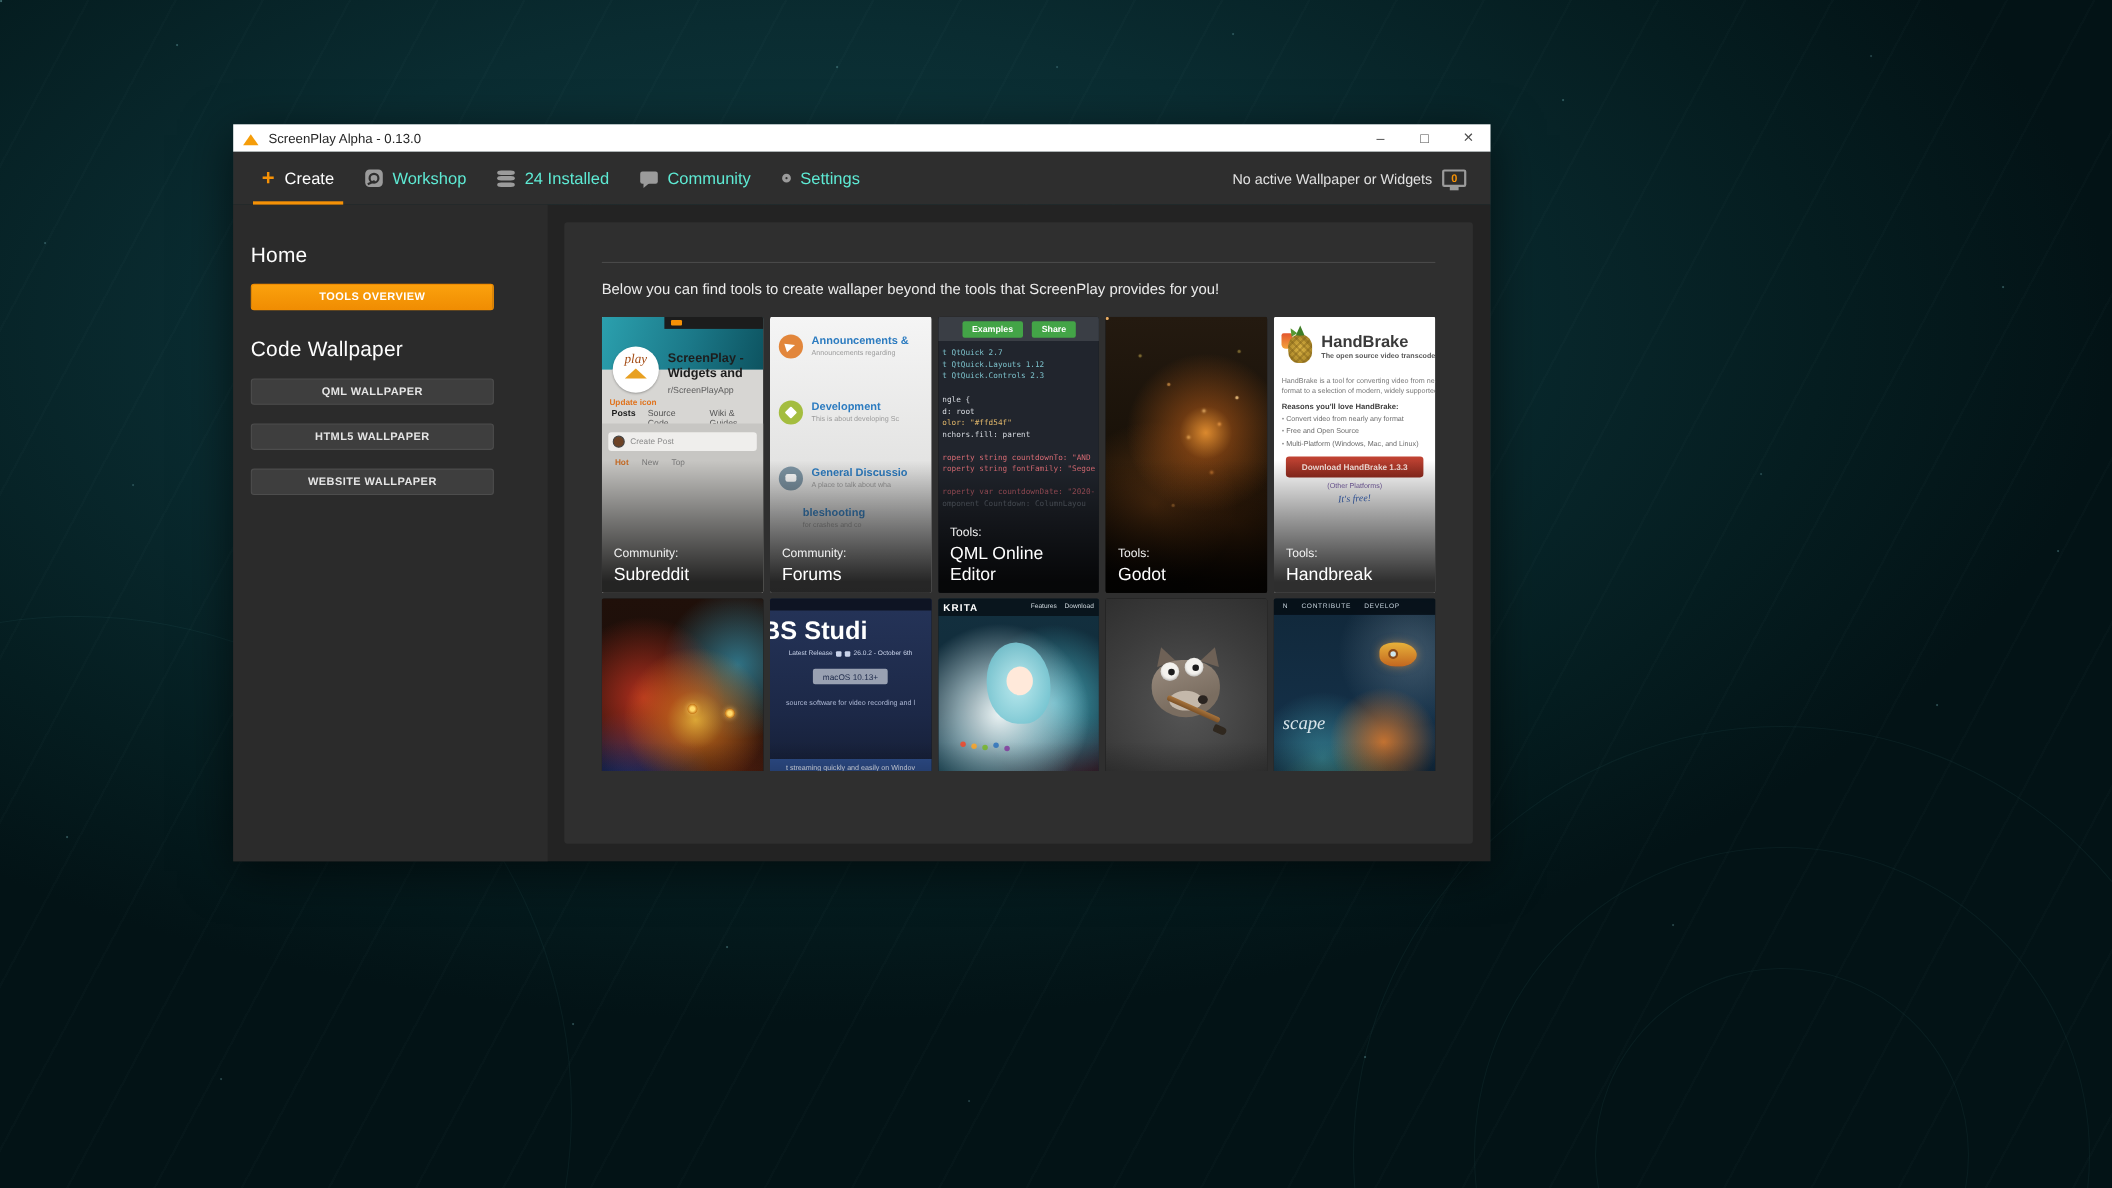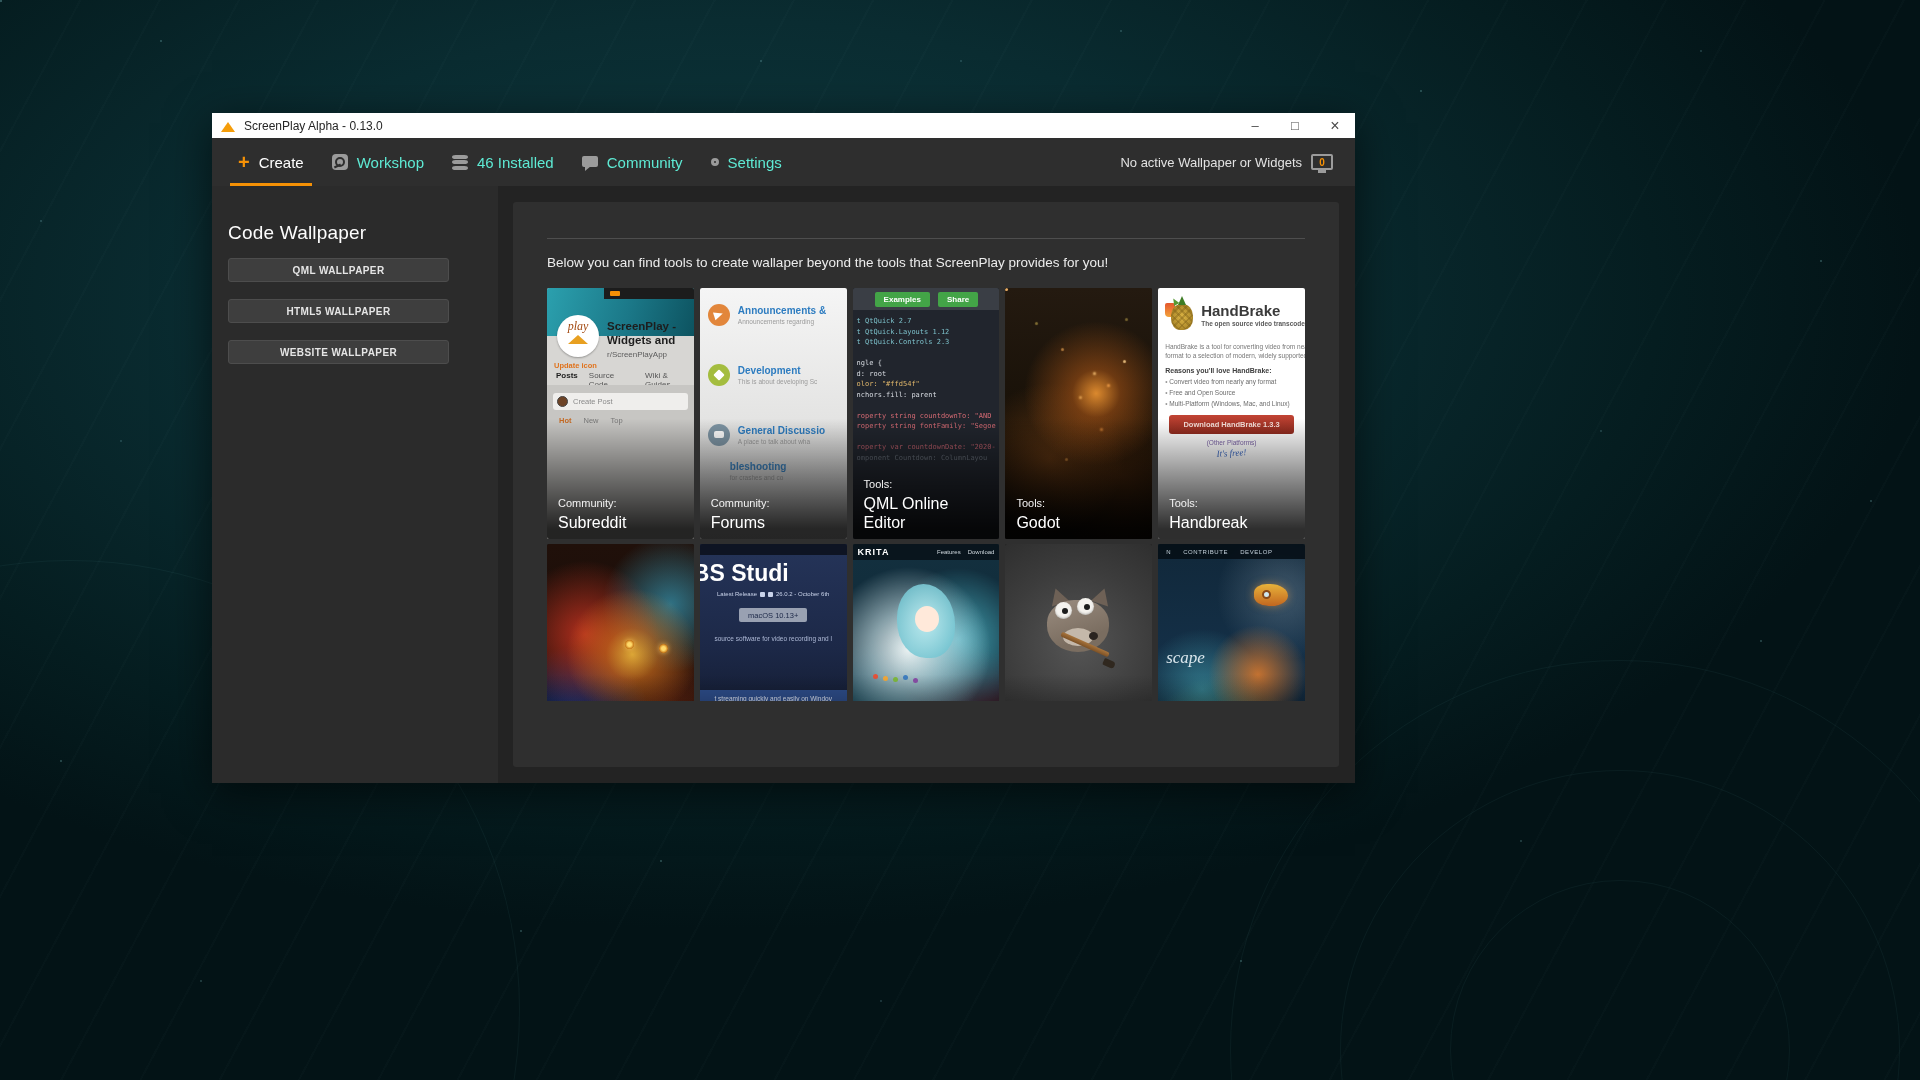--- a/index.html
+++ b/index.html
@@ -292,41 +292,45 @@
       <div class="nav-item">
         <span class="ic-steam"></span>
         <span>Workshop</span>
       </div>
       <div class="nav-item">
         <span class="ic-db">
             <i></i>
             <i></i>
             <i></i>
           </span>
-        <span>46 Installed</span>
+        <span>24 Installed</span>
       </div>
       <div class="nav-item">
         <span class="ic-chat"></span>
         <span>Community</span>
       </div>
       <div class="nav-item">
         <span class="ic-gear"></span>
         <span>Settings</span>
       </div>
       <div class="nav-right">
         <span class="nav-status">No active Wallpaper or Widgets</span>
         <span class="monitor">
           <span>0</span>
         </span>
       </div>
     </div>
 
     <div class="appbody">
 
       <div class="sidebar">
+        <div class="side-group">
+          <div class="side-h">Home</div>
+          <div class="side-btn orange">TOOLS OVERVIEW</div>
+        </div>
         <div class="side-group">
           <div class="side-h">Code Wallpaper</div>
           <div class="side-btn">QML WALLPAPER</div>
           <div class="side-btn">HTML5 WALLPAPER</div>
           <div class="side-btn">WEBSITE WALLPAPER</div>
         </div>
       </div>
 
       <div class="content">
         <div class="panel">

